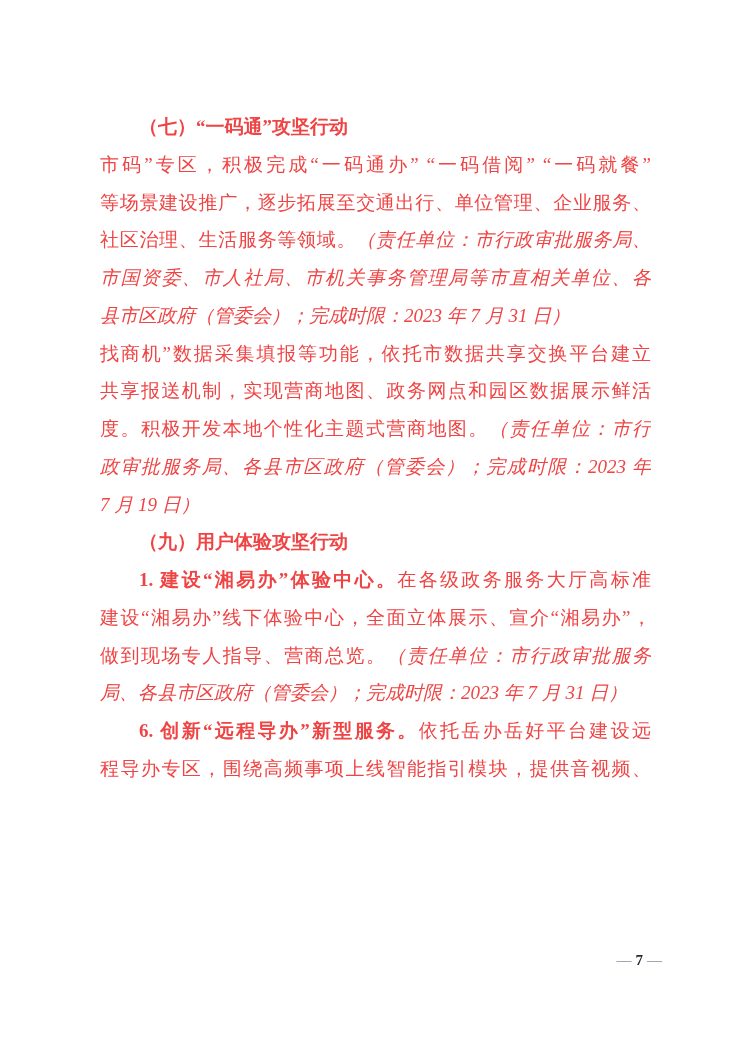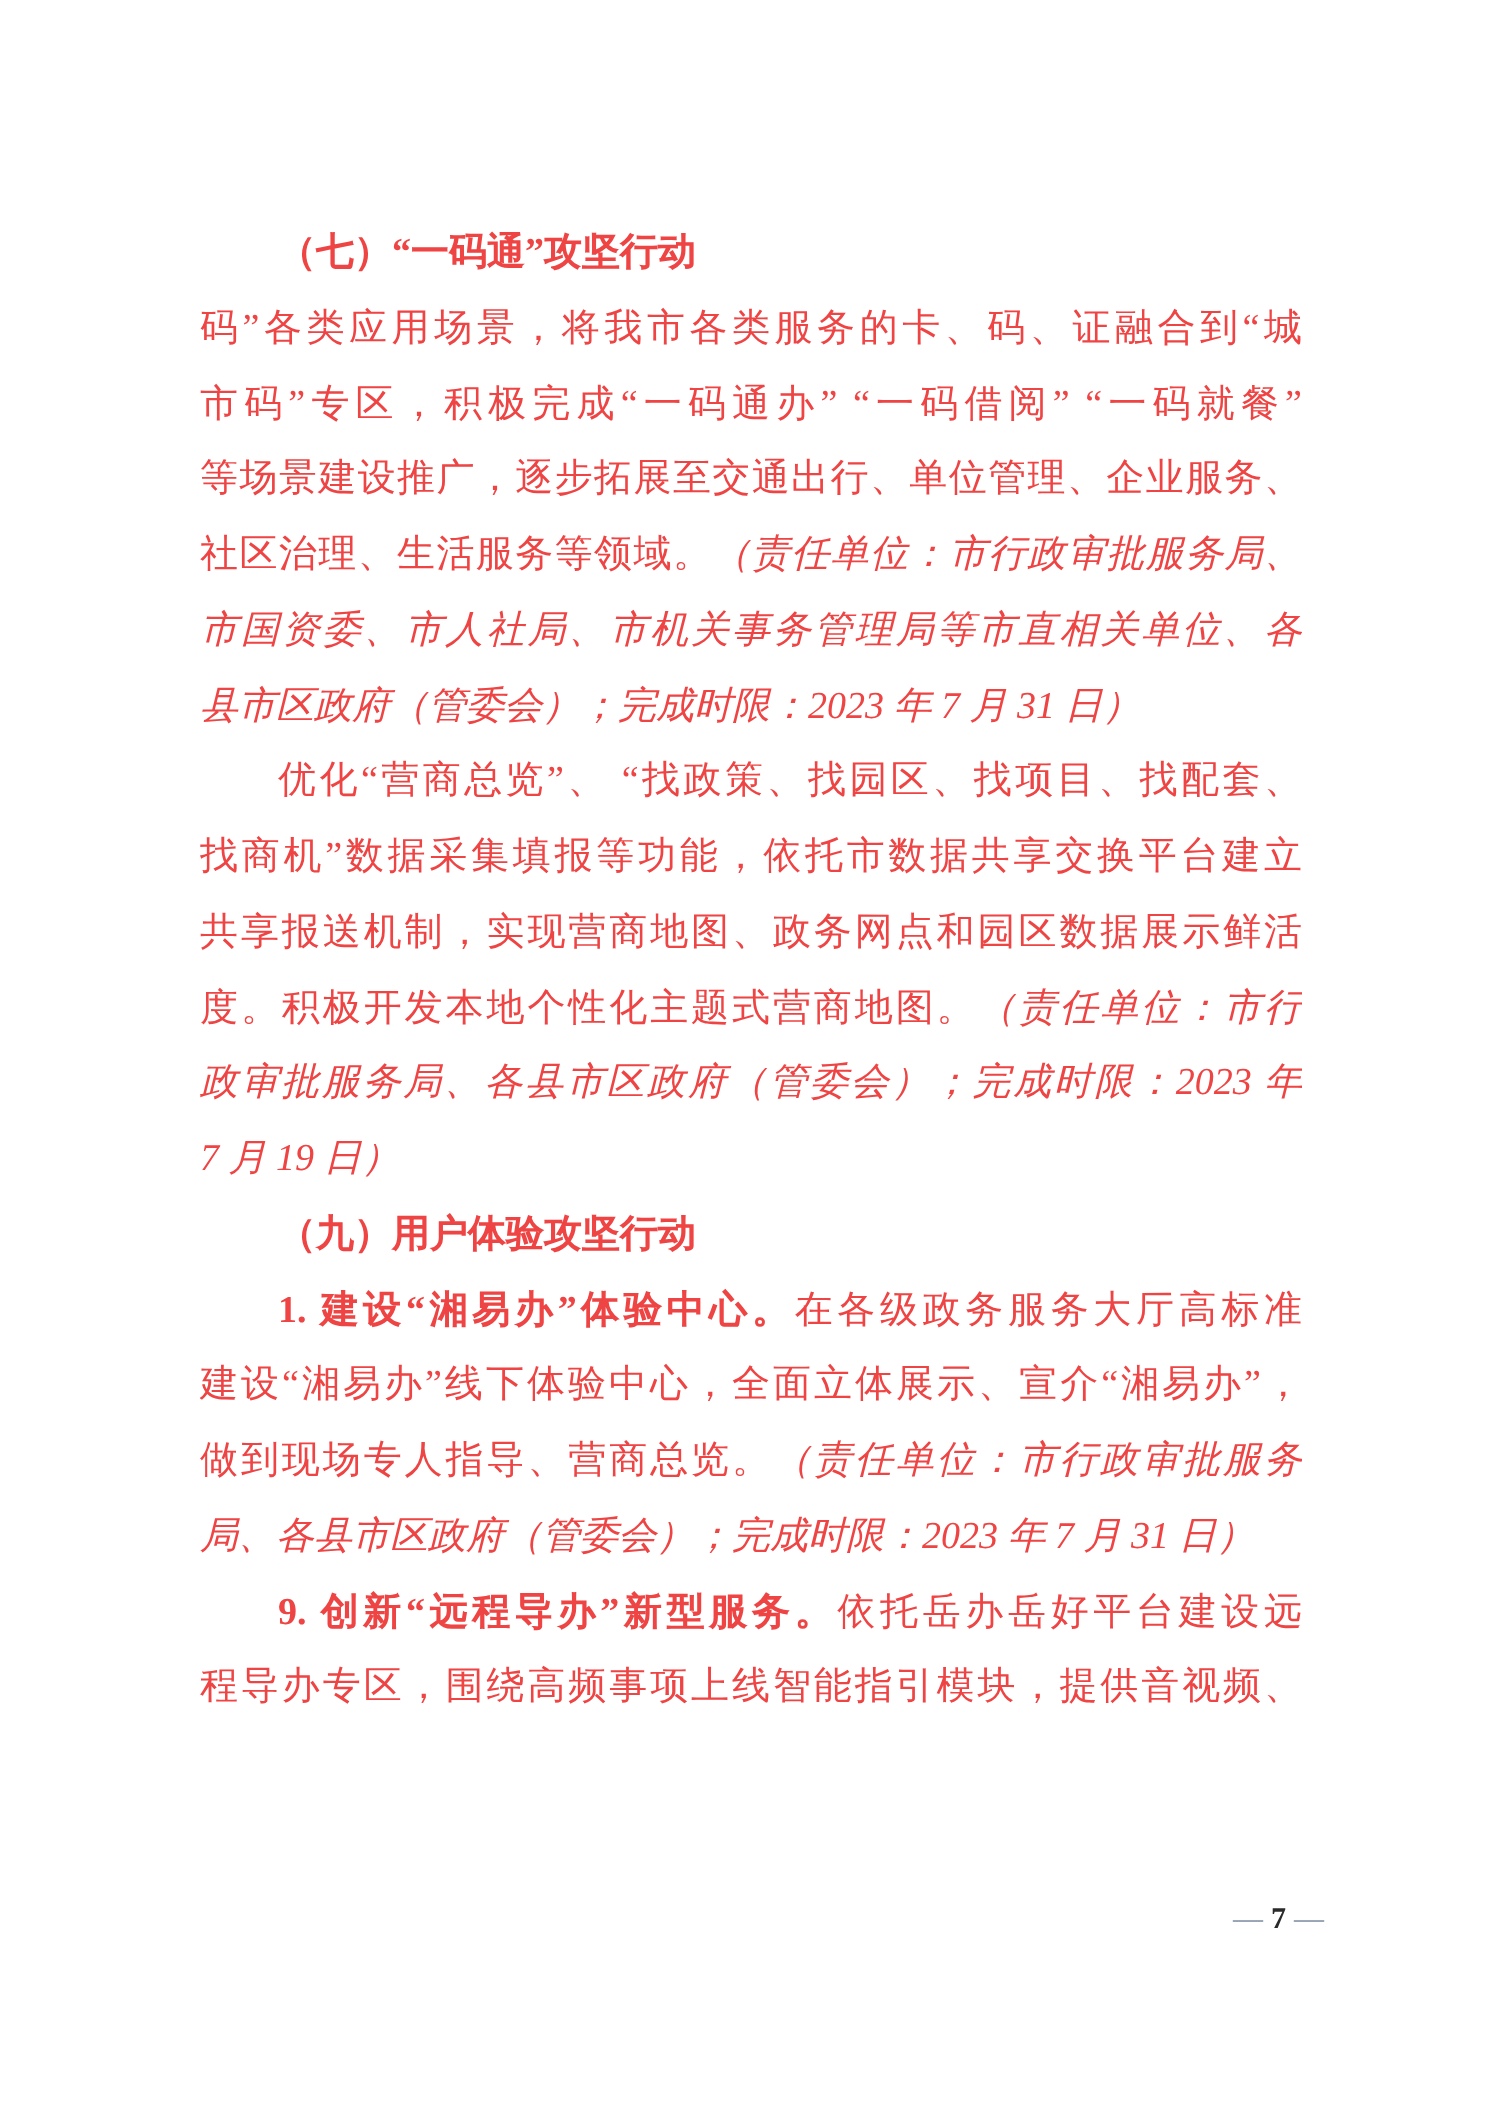--- a/index.html
+++ b/index.html
@@ -50,36 +50,34 @@
   }
   .footer .dash { color: #7e8ca3; }
   .footer .num  { color: #2a2a2a; font-weight: bold; padding: 0 4px; }
 </style>
 </head>
 <body>
 
 <div class="page">
   <div class="doc" id="doc">
       <div class="line ind"><span class="run-bold">（七）“一码通”攻坚行动</span></div>
-      <div class="line j"><span class="run-normal">码”各类应用场景，将我市各类服务的卡、码、证融合到“城</span></div>
       <div class="line j"><span class="run-normal">市码”专区，积极完成“一码通办” “一码借阅” “一码就餐”</span></div>
       <div class="line j"><span class="run-normal">等场景建设推广，逐步拓展至交通出行、单位管理、企业服务、</span></div>
       <div class="line j"><span class="run-normal">社区治理、生活服务等领域。</span><span class="run-kaiti">（责任单位：市行政审批服务局、</span></div>
       <div class="line j"><span class="run-kaiti">市国资委、市人社局、市机关事务管理局等市直相关单位、各</span></div>
       <div class="line"><span class="run-kaiti">县市区政府（管委会）；完成时限：2023 年 7 月 31 日）</span></div>
-      <div class="line ind j"><span class="run-normal">优化“营商总览”、 “找政策、找园区、找项目、找配套、</span></div>
       <div class="line j"><span class="run-normal">找商机”数据采集填报等功能，依托市数据共享交换平台建立</span></div>
       <div class="line j"><span class="run-normal">共享报送机制，实现营商地图、政务网点和园区数据展示鲜活</span></div>
       <div class="line j"><span class="run-normal">度。积极开发本地个性化主题式营商地图。</span><span class="run-kaiti">（责任单位：市行</span></div>
       <div class="line j"><span class="run-kaiti">政审批服务局、各县市区政府（管委会）；完成时限：2023 年</span></div>
       <div class="line"><span class="run-kaiti">7 月 19 日）</span></div>
       <div class="line ind"><span class="run-bold">（九）用户体验攻坚行动</span></div>
       <div class="line ind j"><span class="run-bold">1. 建设“湘易办”体验中心。</span><span class="run-normal">在各级政务服务大厅高标准</span></div>
       <div class="line j"><span class="run-normal">建设“湘易办”线下体验中心，全面立体展示、宣介“湘易办”，</span></div>
       <div class="line j"><span class="run-normal">做到现场专人指导、营商总览。</span><span class="run-kaiti">（责任单位：市行政审批服务</span></div>
       <div class="line"><span class="run-kaiti">局、各县市区政府（管委会）；完成时限：2023 年 7 月 31 日）</span></div>
-      <div class="line ind j"><span class="run-bold">9. 创新“远程导办”新型服务。</span><span class="run-normal">依托岳办岳好平台建设远</span></div>
+      <div class="line ind j"><span class="run-bold">6. 创新“远程导办”新型服务。</span><span class="run-normal">依托岳办岳好平台建设远</span></div>
       <div class="line j"><span class="run-normal">程导办专区，围绕高频事项上线智能指引模块，提供音视频、</span></div>
     </div>
   <div class="footer">
     <span class="dash">—</span><span class="num">7</span><span class="dash">—</span>
   </div>
 </div>
 
 </body></html>

